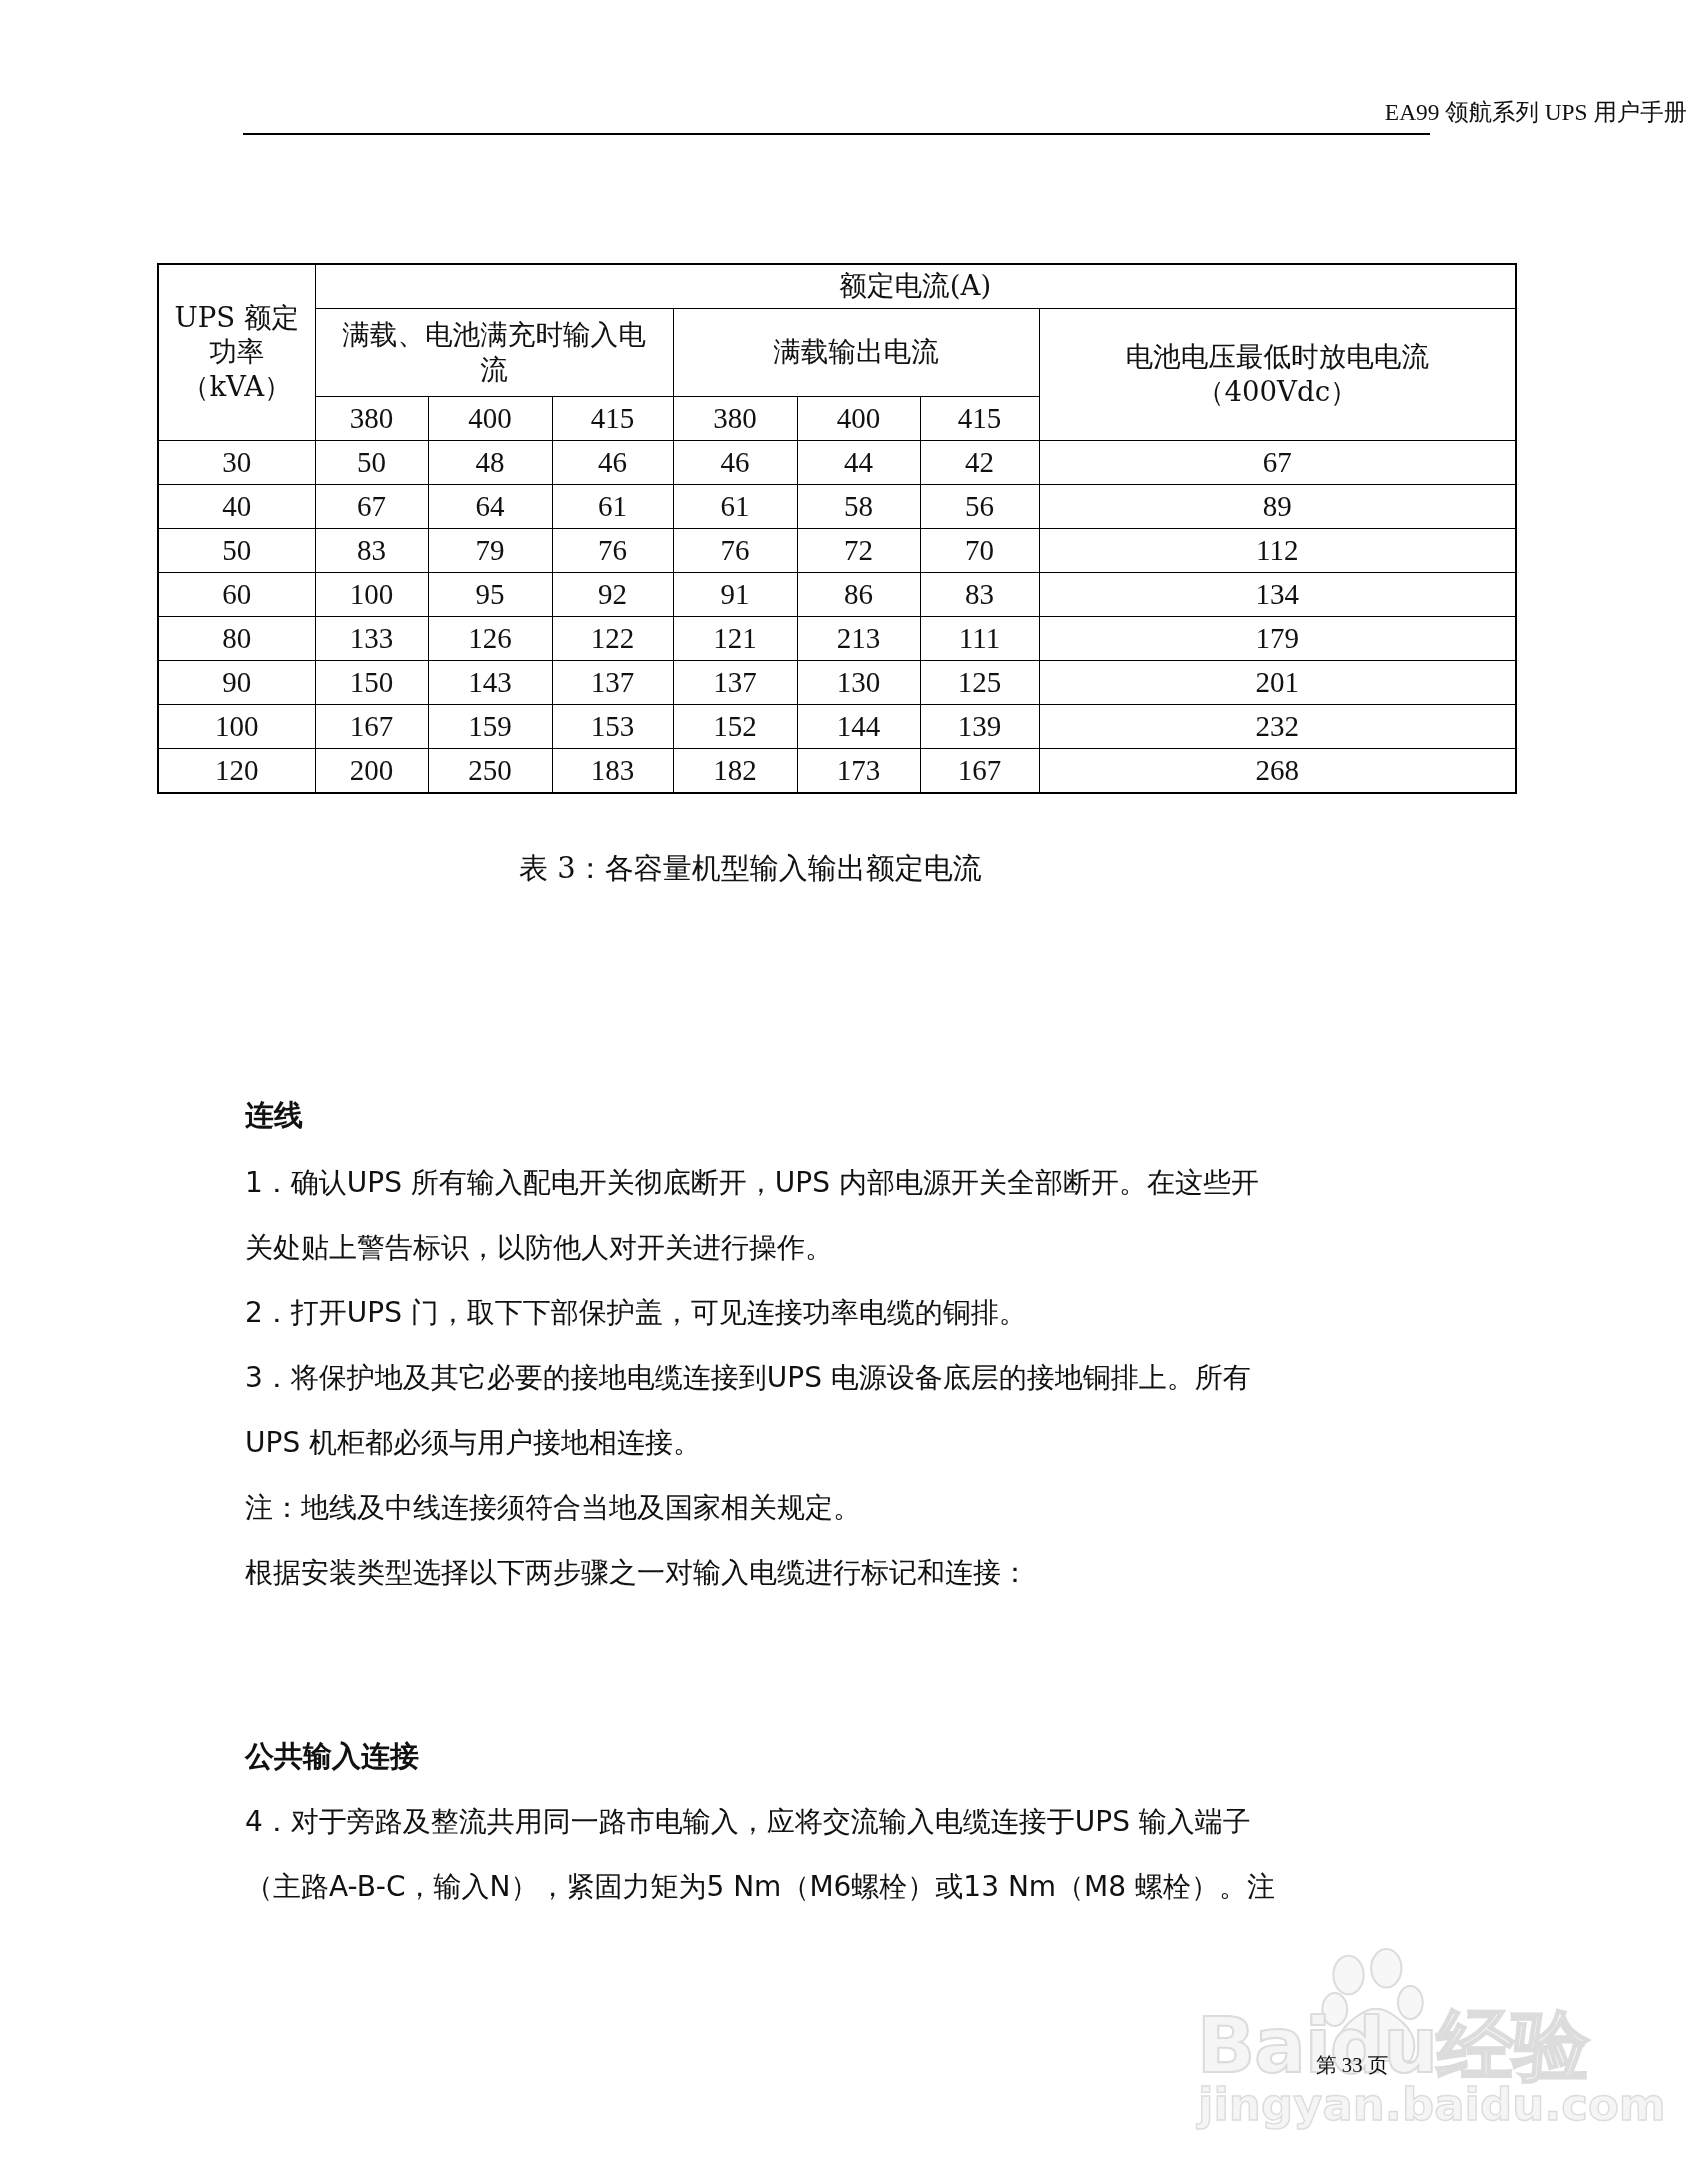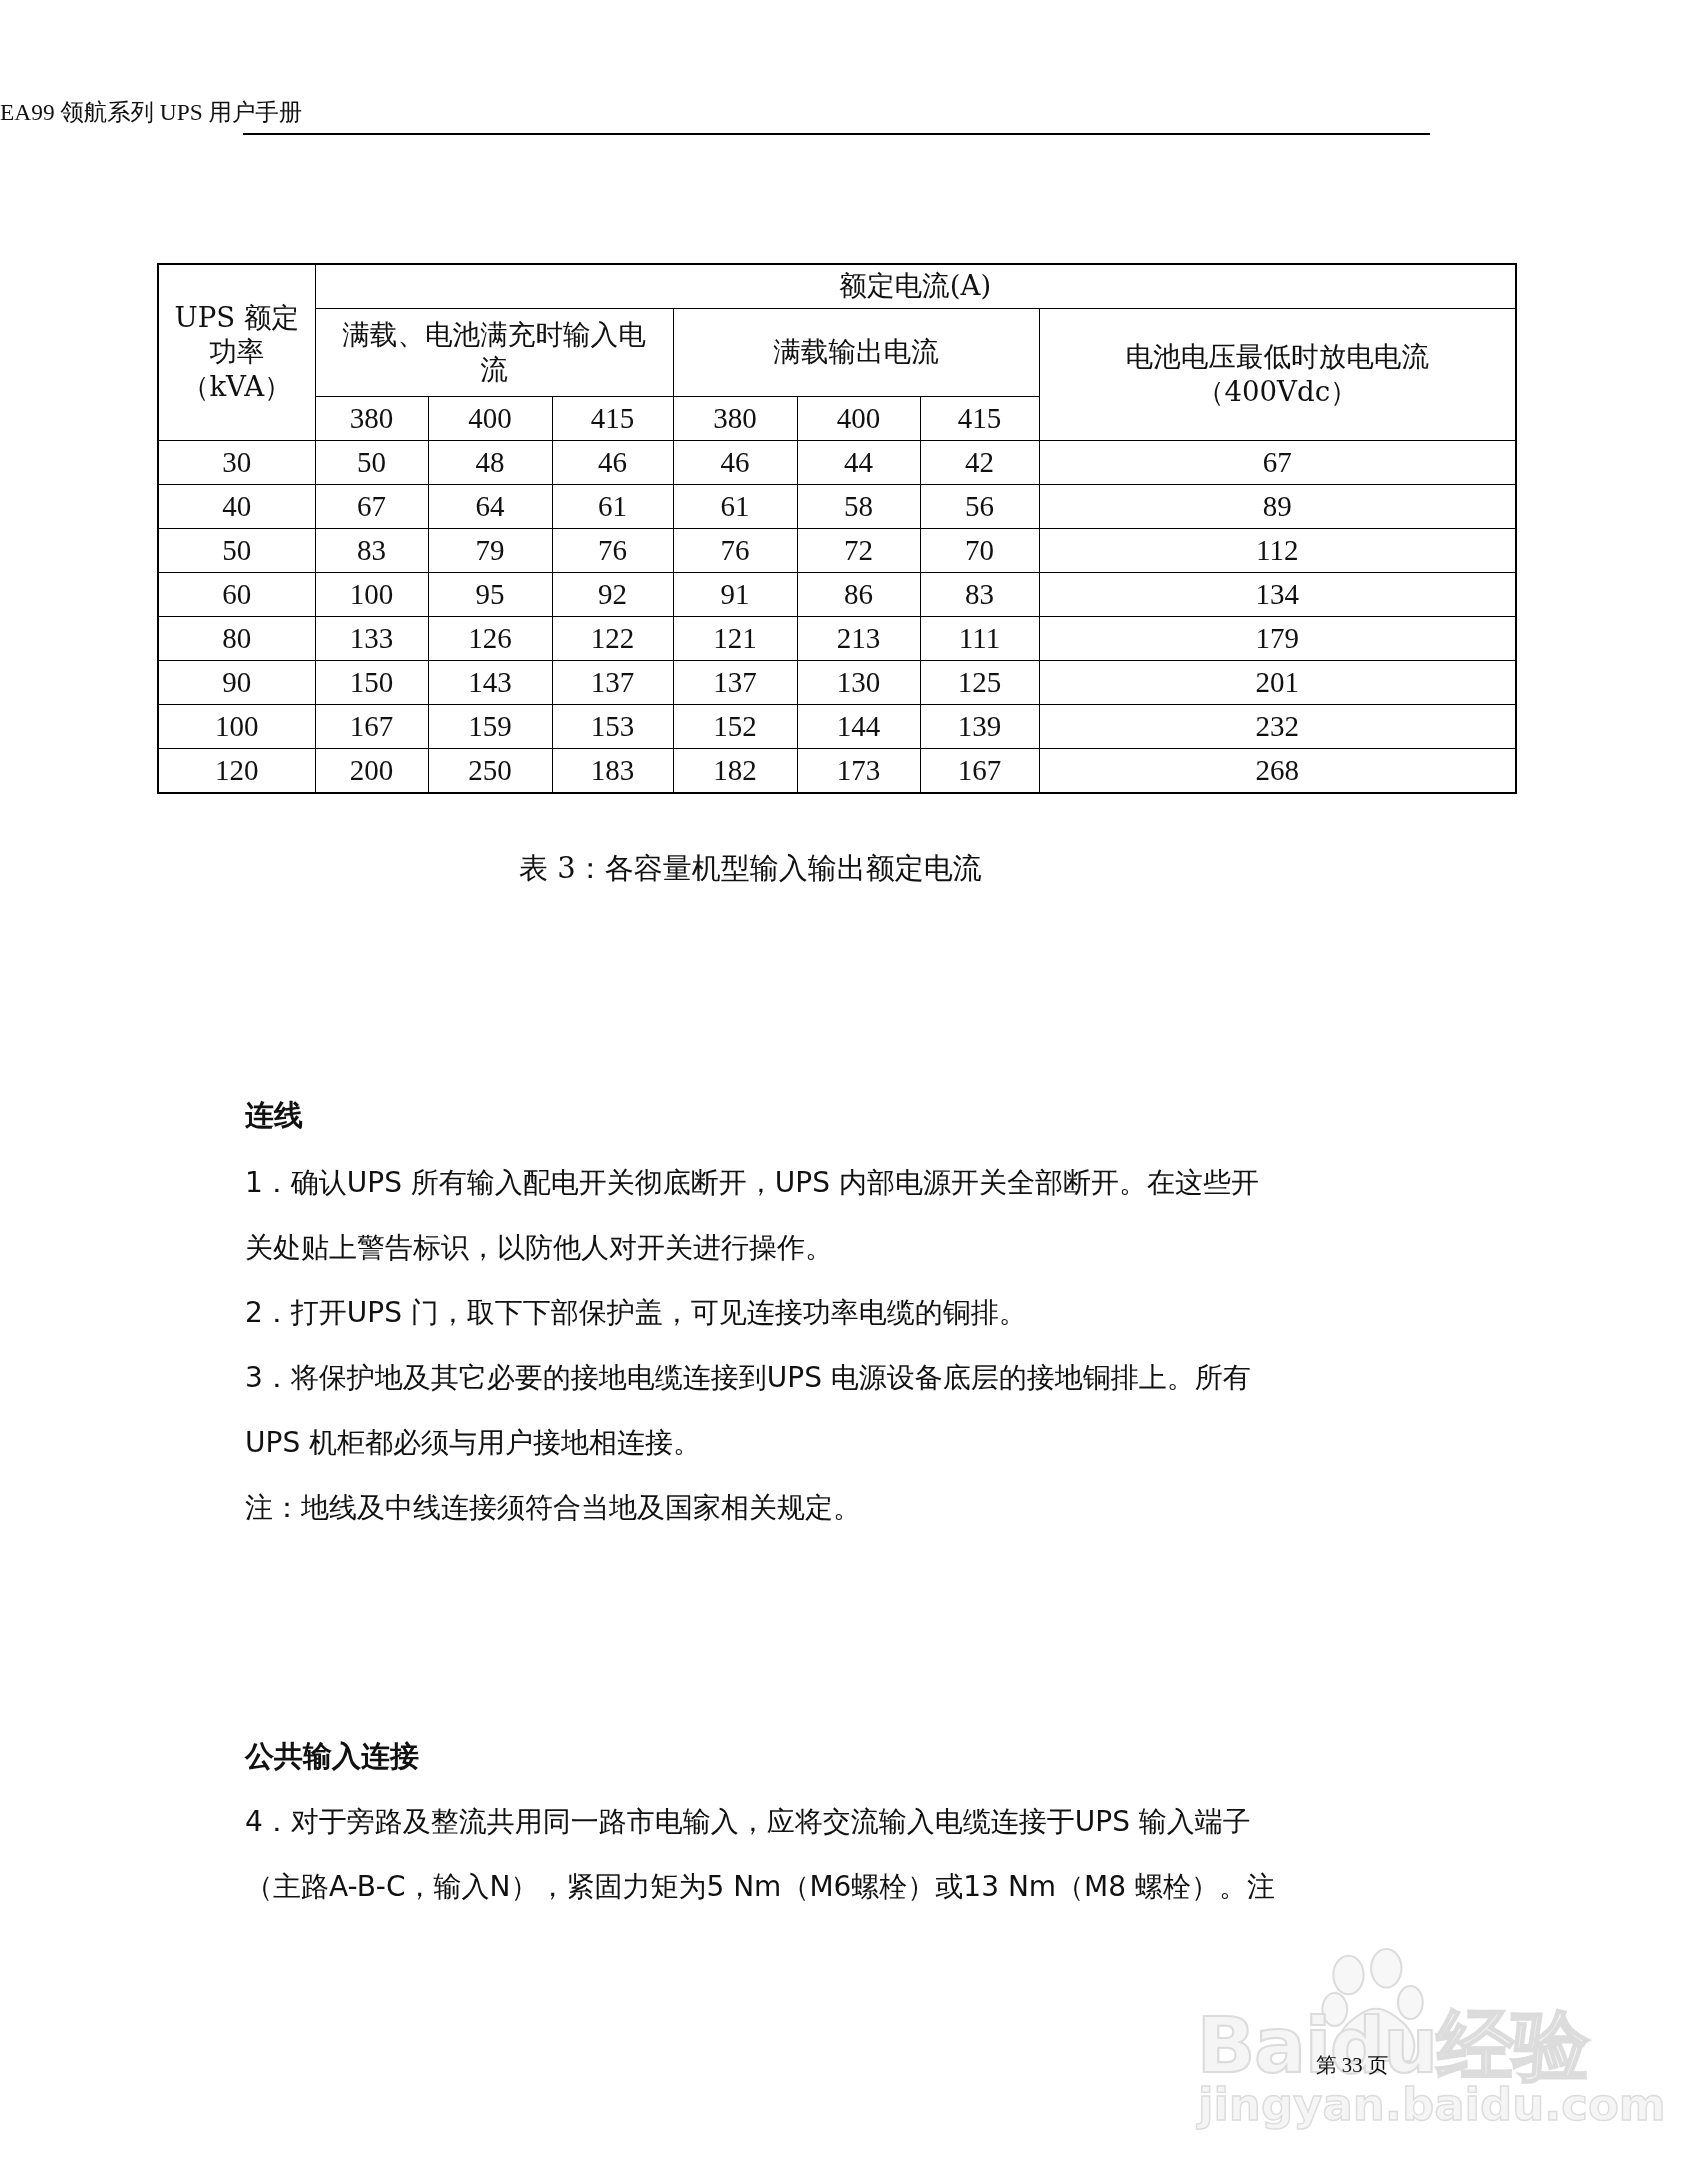--- a/index.html
+++ b/index.html
@@ -2,21 +2,21 @@
 <html style="font-size:11px"><head>
 <meta charset="utf-8">
 <style>
   html, body { margin: 0; padding: 0; background: #ffffff; }
   body {
     width: 1687px; height: 2183px; position: relative; overflow: hidden;
     font-family: "DejaVu Serif", "Liberation Serif", serif; color: #111;
   }
   .header-title {
     position: absolute; left: 0; width: 1687px; top: 96px;
-    text-align: left; font-family: "Liberation Serif", serif; font-size: 23.4px; letter-spacing: 0px;
+    text-align: right; font-family: "Liberation Serif", serif; font-size: 23.4px; letter-spacing: 0px;
   }
   .header-rule {
     position: absolute; left: 243px; width: 1187px; top: 133px; height: 2.1px; background: #000;
   }
   table.spec {
     position: absolute; left: 157px; top: 263px; width: 1358px;
     border-collapse: collapse; table-layout: fixed;
     font-family: "DejaVu Serif", "Liberation Serif", serif;
   }
   table.spec td {
@@ -184,20 +184,21 @@
 <div class="caption">表 3：各容量机型输入输出额定电流</div>
 
 <div class="h-section" style="top:1096px;">连线</div>
 <div class="para" style="top:1150px;">
   <div>1．确认UPS 所有输入配电开关彻底断开，UPS 内部电源开关全部断开。在这些开</div>
   <div>关处贴上警告标识，以防他人对开关进行操作。</div>
   <div>2．打开UPS 门，取下下部保护盖，可见连接功率电缆的铜排。</div>
   <div>3．将保护地及其它必要的接地电缆连接到UPS 电源设备底层的接地铜排上。所有</div>
   <div>UPS 机柜都必须与用户接地相连接。</div>
   <div>注：地线及中线连接须符合当地及国家相关规定。</div>
+  <div>根据安装类型选择以下两步骤之一对输入电缆进行标记和连接：</div>
 </div>
 
 <div class="h-section" style="top:1737px;">公共输入连接</div>
 <div class="para" style="top:1789px;">
   <div>4．对于旁路及整流共用同一路市电输入，应将交流输入电缆连接于UPS 输入端子</div>
   <div>（主路A-B-C，输入N），紧固力矩为5 Nm（M6螺栓）或13 Nm（M8 螺栓）。注</div>
 </div>
 
 <div class="watermark">
   <svg class="wm-paw" width="110" height="124" viewBox="0 0 160 180">

